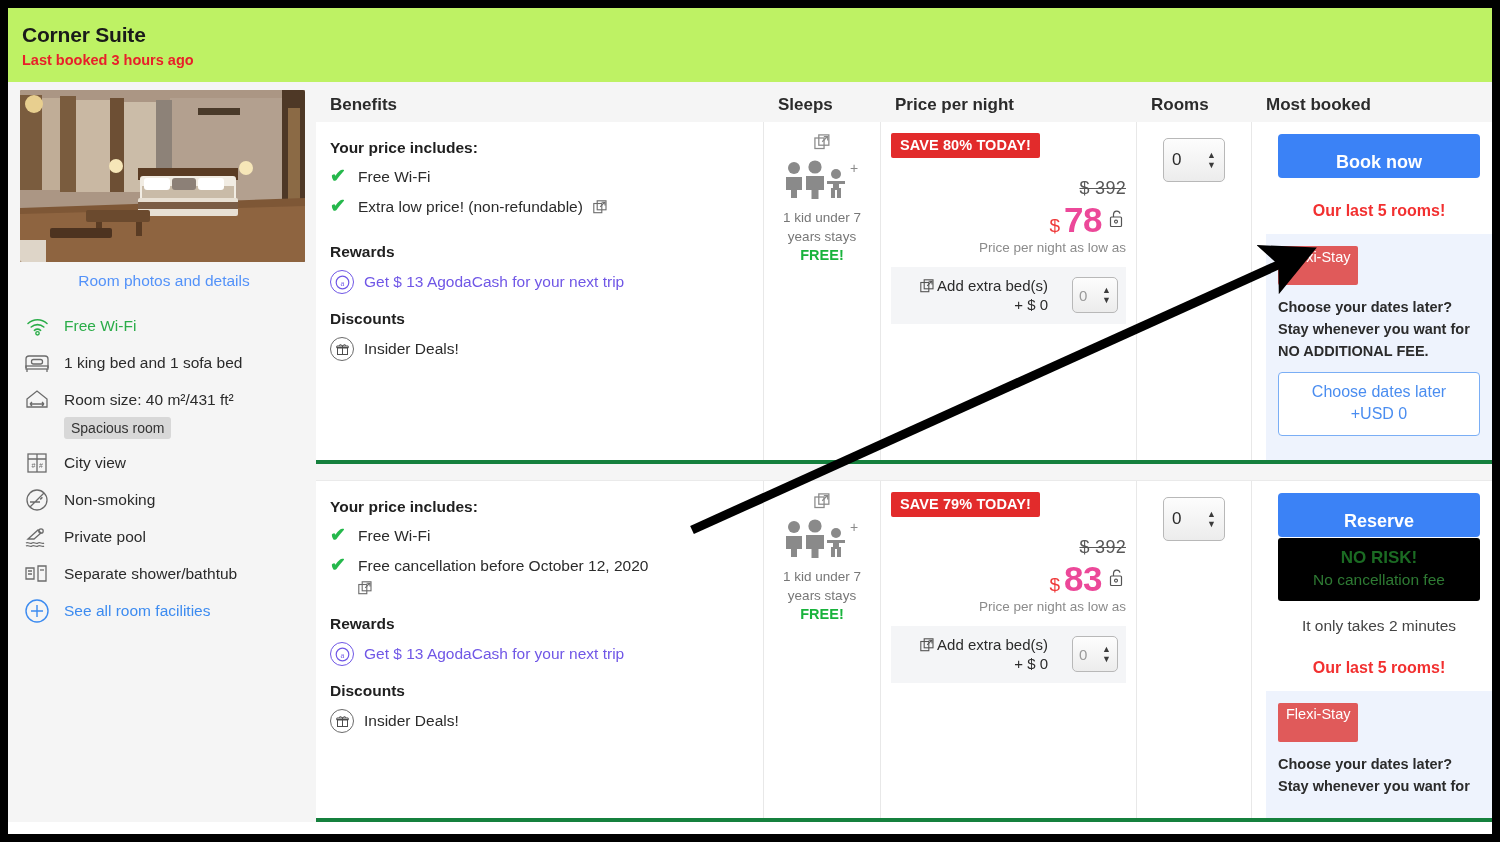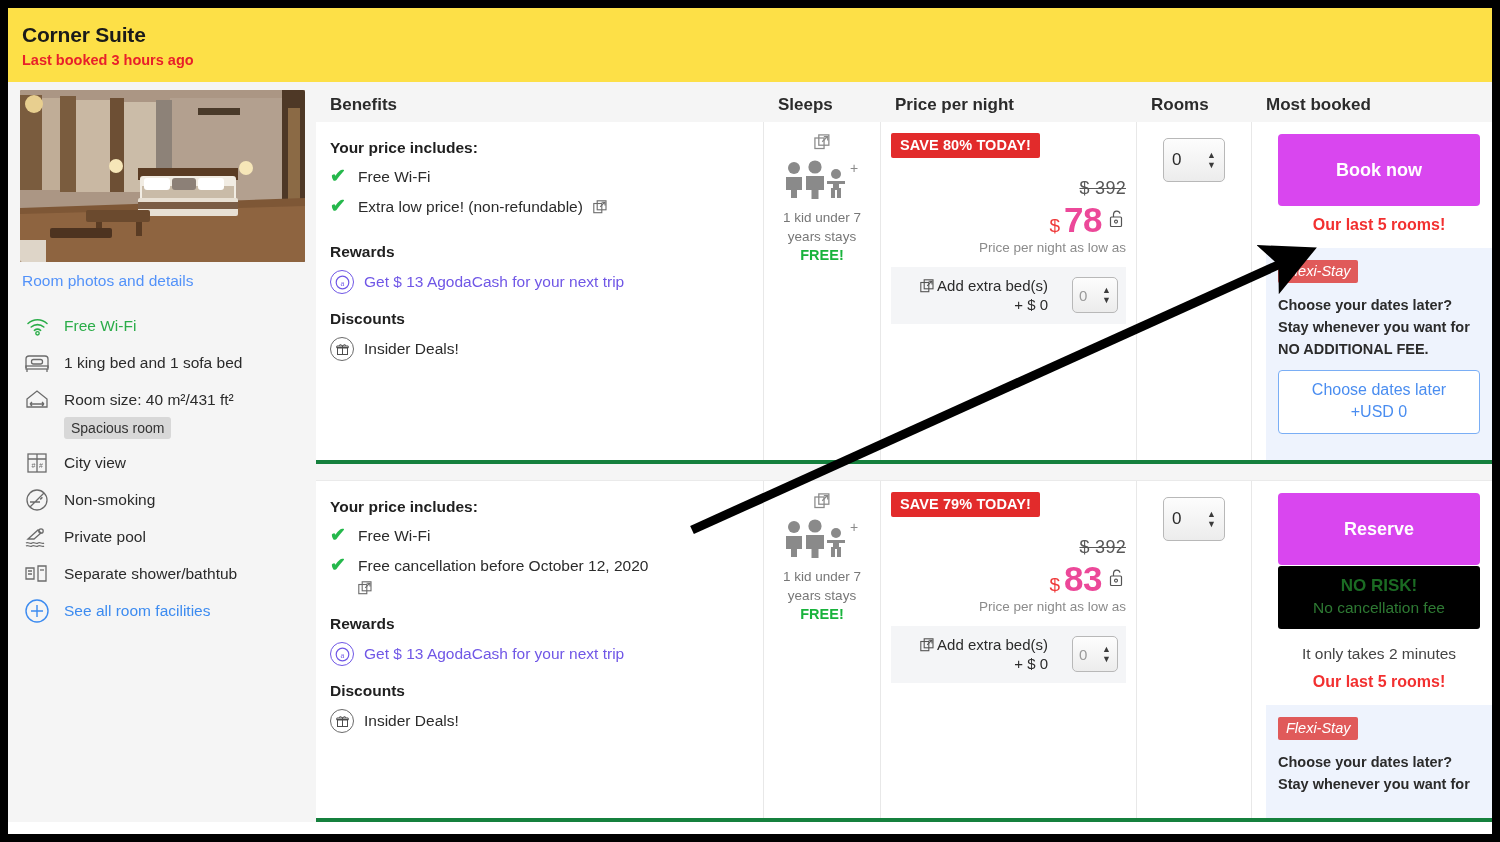--- a/index.html
+++ b/index.html
@@ -11,21 +11,21 @@
   }
   .page {
     position: absolute;
     left: 8px; top: 8px;
     width: 1484px; height: 826px;
     background: #ffffff;
     overflow: hidden;
   }
 
   
-  .hdr { padding: 14px 0 12px 14px; background: #fde047; }
+  .hdr { padding: 14px 0 12px 14px; background: #bef264; }
   .hdr-title {
     font-size: 21px; font-weight: bold; color: #1a1a1a;
     letter-spacing: -0.2px; line-height: 26px;
   }
   .hdr-sub {
     font-size: 14.5px; font-weight: bold; color: #e8202a;
     line-height: 20px; margin-top: 2px;
   }
 
   
@@ -39,21 +39,21 @@
   }
   .room-photo {
     width: 285px; height: 172px;
     border-radius: 2px; overflow: hidden;
     position: relative;
     background: #6b5242;
   }
   .room-photo svg { display: block; width: 100%; height: 100%; }
   .photo-link {
     color: #5392f9; font-size: 15.5px; line-height: 20px;
-    margin: 9px 0 0 2px; cursor: pointer;
+    margin: 9px 0 0 2px; cursor: pointer; text-align: center;
   }
   .feat-list { margin-top: 22px; }
   .feat {
     display: flex; align-items: flex-start;
     gap: 12px; margin-bottom: 11px; padding-left: 2px;
   }
   .feat .ic { flex: 0 0 30px; height: 26px; display: flex; align-items: center; justify-content: center; }
   .feat .tx { font-size: 15.5px; color: #2b2b2b; line-height: 26px; }
   .feat.green .tx { color: #2bad49; }
   .feat.link .tx { color: #3c8bf0; }
@@ -150,43 +150,43 @@
   .spin { display: flex; flex-direction: column; gap: 2px; line-height: 0; }
   .spin i { font-style: normal; font-size: 9px; color: #3b3b3b; line-height: 8px; }
 
   
   .cell.rooms { padding: 16px 0 0 0; display: flex; justify-content: center; align-items: flex-start; }
 
   
   .cell.booked { border-right: none; display: flex; flex-direction: column; }
   .booked-top { padding: 12px 12px 14px 12px; background: #fff; }
   .cta {
-    display: block; width: 100%; height: 72px; line-height: 56px;
-    background: #d946ef; color: #fff; border: none; border-radius: 4px;
+    display: block; width: 100%; height: 44px; line-height: 56px;
+    background: #3b82f6; color: #fff; border: none; border-radius: 4px;
     font-size: 18px; font-weight: bold; text-align: center; cursor: pointer;
   }
   .last-rooms {
     text-align: center; font-size: 16px; font-weight: bold;
-    color: #f23030; margin-top: 10px;
+    color: #f23030; margin-top: 24px;
   }
   .norisk {
     background: #000000; border-radius: 3px;
     padding: 9px 6px 10px 6px; margin-top: 1px; text-align: center;
   }
   .norisk-t { font-size: 17px; font-weight: bold; color: #1b6b23; line-height: 22px; }
   .norisk-s { font-size: 15.5px; color: #2e7a33; line-height: 22px; }
   .takes2 { text-align: center; font-size: 15.5px; color: #444; margin-top: 16px; }
 
   .flexi {
     background: #eef3fd; flex: 1 1 auto;
     padding: 12px 12px 14px 12px;
   }
   .flexi-tag {
     display: inline-block; background: #e05a5a; color: #fff;
-    font-size: 14.5px; padding: 3px 8px 4px 8px; border-radius: 2px; font-style: italic;
+    font-size: 14.5px; padding: 3px 8px 20px 8px; border-radius: 2px;
   }
   .flexi-txt {
     font-size: 14.5px; font-weight: bold; color: #2b2b2b;
     line-height: 22px; margin-top: 11px;
   }
   .flexi-btn {
     display: block; width: 100%; margin-top: 10px;
     background: #fff; border: 1px solid #7aaef5; border-radius: 4px;
     color: #4a8df0; font-size: 16px; text-align: center;
     padding: 8px 4px 10px 4px; line-height: 22px; cursor: pointer;

